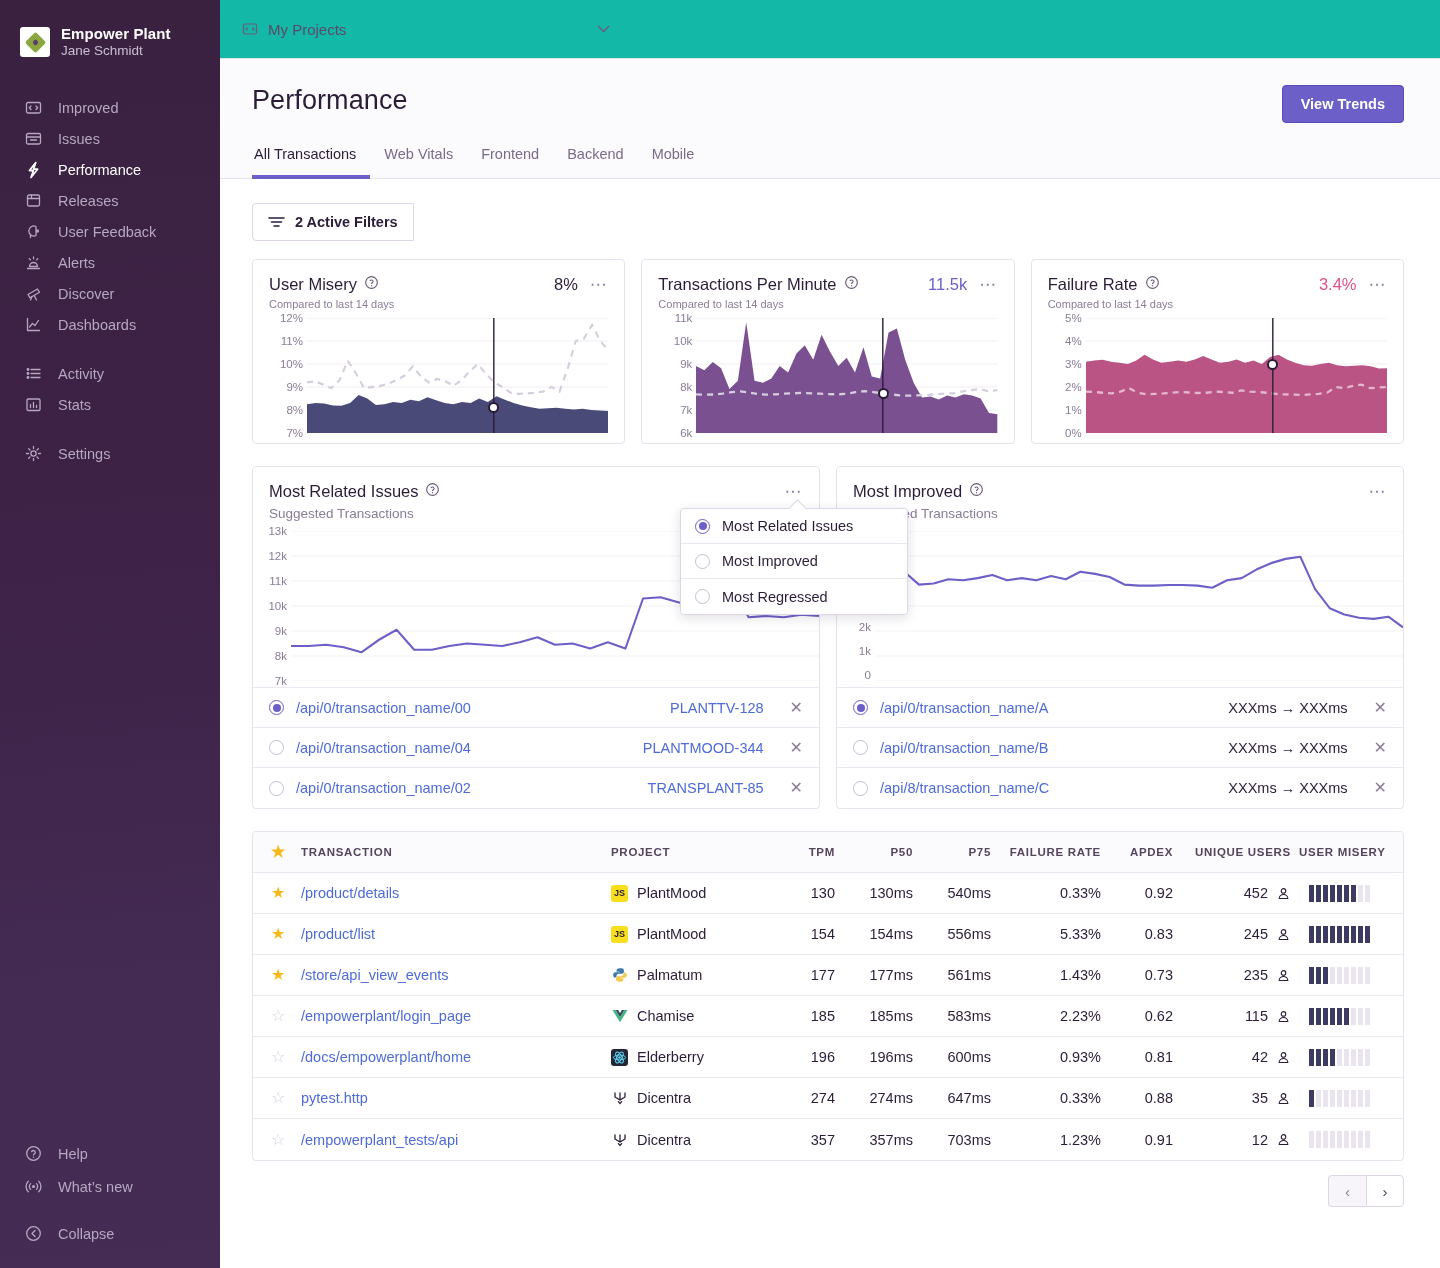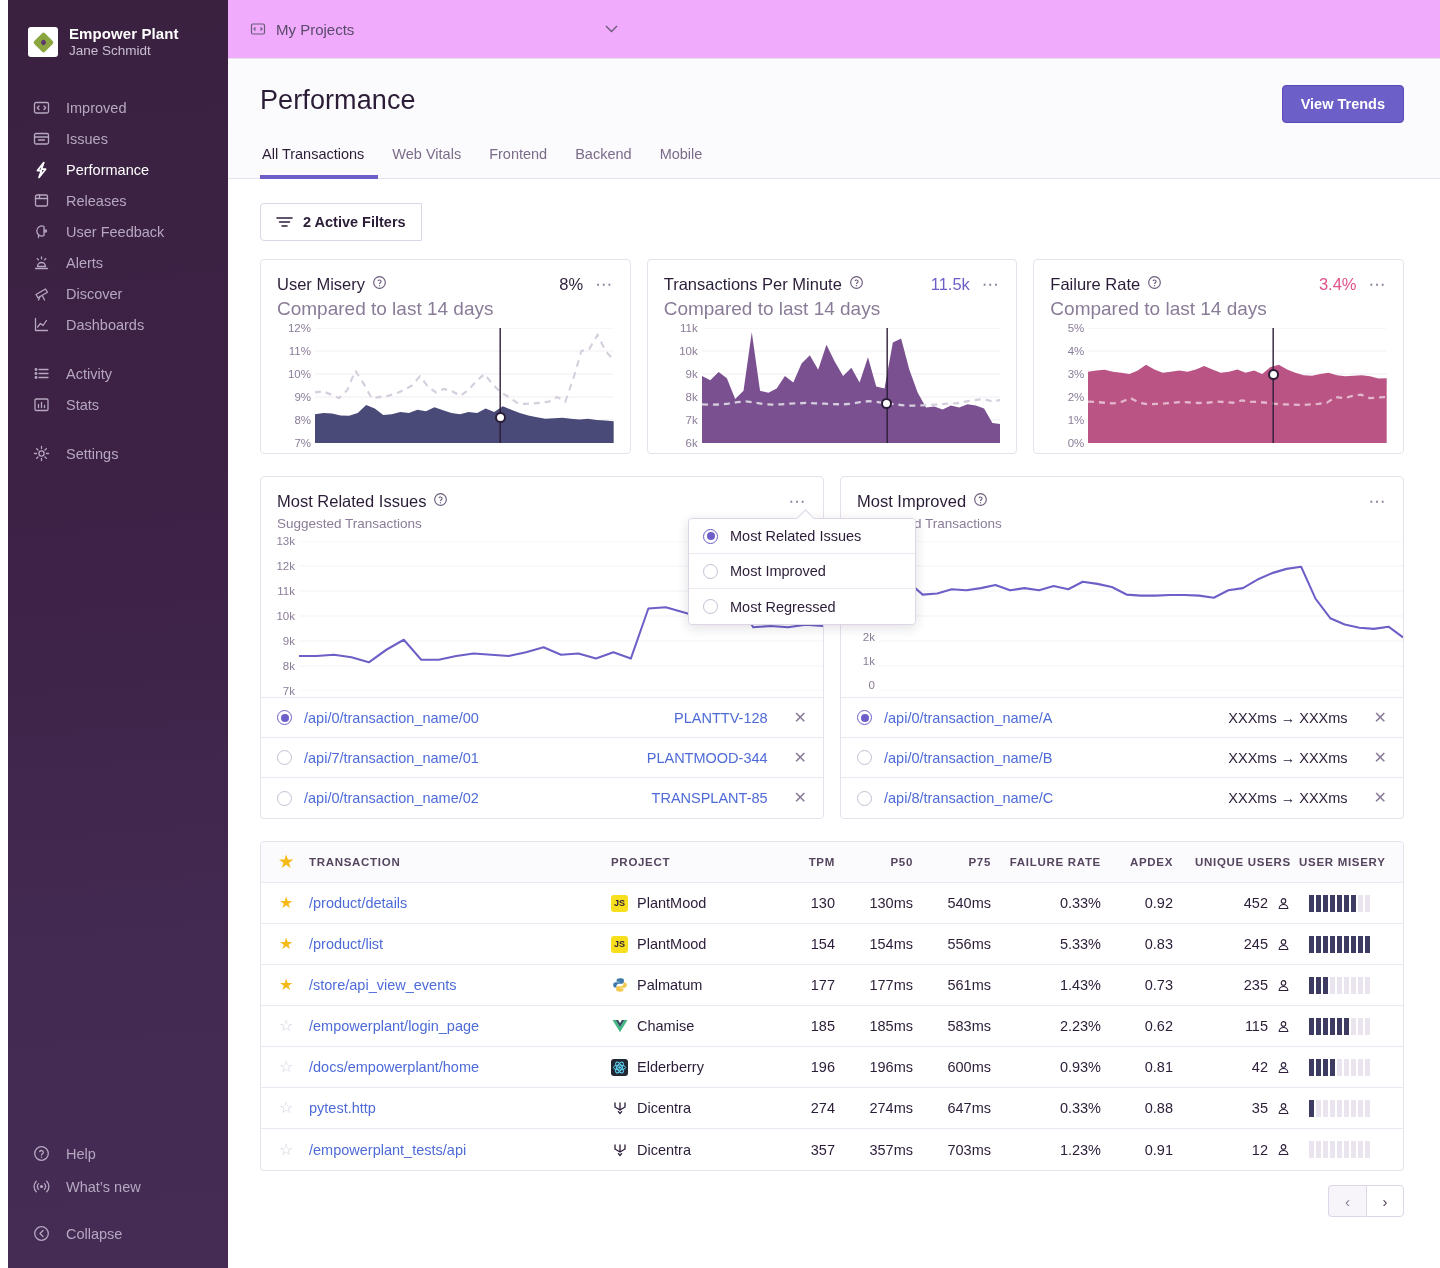--- a/index.html
+++ b/index.html
@@ -2,21 +2,21 @@
 <html><head>
 <meta charset="utf-8">
 <style>
   * { box-sizing: border-box; margin: 0; padding: 0; }
   html, body {
     width: 1440px; height: 1268px;
     font-family: "Liberation Sans", sans-serif;
     background: #ffffff;
     overflow: hidden;
   }
-  .app { display: flex; width: 1440px; height: 1061px; padding-left: 8px; }
+  .app { display: flex; width: 1440px; height: 1061px; }
 
   
   .sidebar {
     width: 220px; height: 1268px; flex: 0 0 220px;
     background: linear-gradient(175deg, #3A2140 0%, #3E2247 45%, #432A52 75%, #442C55 100%);
     color: #EBE6EF; position: relative; padding-top: 18px;
   }
   .org { display: flex; align-items: center; gap: 11px; padding: 0 0 0 20px; height: 48px; }
   .org-logo {
     width: 30px; height: 30px; background: #fff; border-radius: 3px;
@@ -48,21 +48,21 @@
   .sidebar-footer { position: absolute; bottom: 18px; left: 0; right: 0; }
   .sidebar-footer .nav-item { height: 33px; }
   .sidebar-footer .collapse { margin-top: 14px; }
 
   
   .main { flex: 1 1 auto; height: 1268px; background: #ffffff; display: flex; flex-direction: column; overflow: hidden; }
 
   
   .globalhdr {
     height: 59px; flex: 0 0 59px; display: flex; align-items: stretch;
-    background: #f0abfc; border-bottom: 1px solid #E7E1EC;
+    background: #14b8a6; border-bottom: 1px solid #E7E1EC;
   }
   .gf {
     display: flex; align-items: center; gap: 10px; padding: 0 18px 0 22px;
     font-size: 15px; color: #5A4A6A; cursor: pointer; position: relative;
   }
   .gf + .gf::before {
     content: ""; position: absolute; left: 0; top: 13px; bottom: 13px; width: 1px; background: #E7E1EC;
   }
   .gf-proj { width: 408px; }
   .gf-env { width: 406px; }
@@ -108,21 +108,21 @@
   .search-wrap input::placeholder { color: #B8ADC2; }
 
   
   .cards { display: flex; gap: 16px; margin-bottom: 22px; }
   .card { flex: 1 1 0; background: #fff; border: 1px solid #E7E1EC; border-radius: 4px; padding: 15px 16px 10px 16px; }
   .card-head { display: flex; align-items: center; }
   .card-title { font-size: 16.5px; color: #2B1D38; }
   .help-ic { margin-left: 7px; }
   .card-val { margin-left: auto; font-size: 16.5px; }
   .card-dots { margin-left: 12px; color: #8A7C98; font-size: 17px; letter-spacing: 1.5px; cursor: pointer; line-height: 1; }
-  .card-sub { font-size: 19px; color: #8A7C98; margin-top: 4px; }
+  .card-sub { font-size: 11px; color: #8A7C98; margin-top: 4px; }
   .card-chart { margin-top: 8px; position: relative; height: 115px; }
   .yaxis { position: absolute; left: 0; top: 0; bottom: 0; width: 34px; }
   .yaxis div { position: absolute; right: 0; font-size: 11.5px; color: #8A7C98; transform: translateY(-50%); white-space: nowrap; }
   .plot { position: absolute; left: 38px; right: 0; top: 0; bottom: 0; }
   .plot svg { width: 100%; height: 100%; display: block; }
 
   
   .sugg-row { display: flex; gap: 16px; margin-bottom: 22px; position: relative; }
   .sugg-card { flex: 1 1 0; background: #fff; border: 1px solid #E7E1EC; border-radius: 4px; display: flex; flex-direction: column; }
   .sugg-head { padding: 15px 16px 0 16px; }
@@ -545,21 +545,21 @@
             </div>
             <div class="sugg-list">
               <div class="sugg-item">
                 <span class="radio on"></span>
                 <span class="sugg-name">/api/0/transaction_name/00</span>
                 <span class="sugg-meta">PLANTTV-128</span>
                 <span class="xbtn">✕</span>
               </div>
               <div class="sugg-item">
                 <span class="radio"></span>
-                <span class="sugg-name">/api/7/transaction_name/01</span>
+                <span class="sugg-name">/api/0/transaction_name/04</span>
                 <span class="sugg-meta">PLANTMOOD-344</span>
                 <span class="xbtn">✕</span>
               </div>
               <div class="sugg-item">
                 <span class="radio"></span>
                 <span class="sugg-name">/api/0/transaction_name/02</span>
                 <span class="sugg-meta">TRANSPLANT-85</span>
                 <span class="xbtn">✕</span>
               </div>
             </div>

